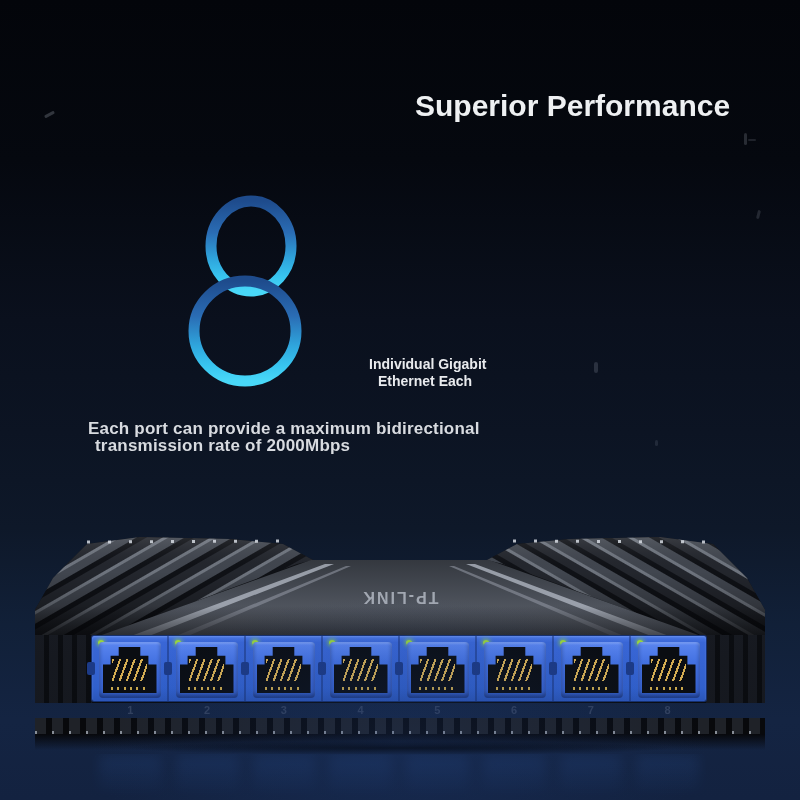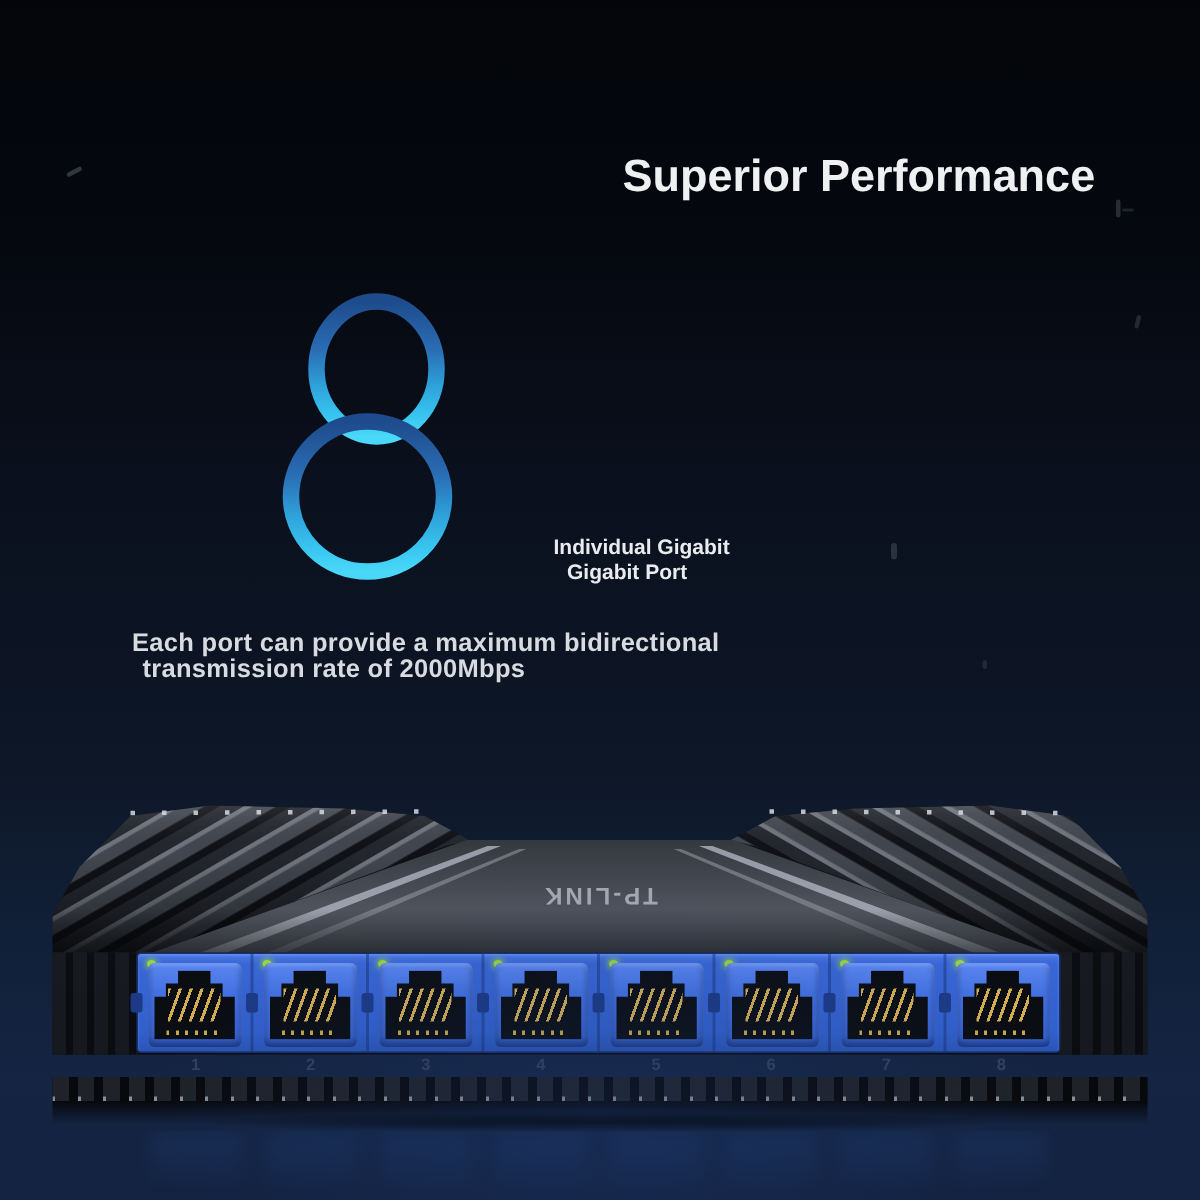--- a/index.html
+++ b/index.html
@@ -14,21 +14,21 @@
     pointer-events:none;
   }
   .speck{position:absolute;background:rgba(205,214,228,.32);border-radius:2px;pointer-events:none;}
 
   
   .title{
     position:absolute;left:56px;top:95px;font-size:60px;font-weight:700;
     color:#efefef;letter-spacing:-1px;line-height:1;white-space:nowrap;
   }
   .subtitle{
-    position:absolute;left:415px;top:103px;font-size:30px;font-weight:700;
+    position:absolute;left:415px;top:91px;font-size:30px;font-weight:700;
     color:#eef0f2;line-height:1;white-space:nowrap;letter-spacing:0;
   }
   .big8{position:absolute;left:185px;top:193px;width:130px;height:200px;}
   .caption{
     position:absolute;left:369px;top:356px;font-size:14px;font-weight:700;
     color:#e9ebee;line-height:17px;white-space:nowrap;
   }
   .caption .l2{padding-left:9px;}
   .desc{
     position:absolute;left:88px;top:420px;font-size:17px;font-weight:700;
@@ -125,21 +125,21 @@
         <stop offset="85%" stop-color="#38c6f0"></stop>
         <stop offset="100%" stop-color="#49d8f8"></stop>
       </linearGradient>
     </defs>
     <ellipse cx="66" cy="53" rx="40" ry="45" fill="none" stroke="url(#gr8)" stroke-width="11" stroke-linecap="round"></ellipse>
     <ellipse cx="60" cy="138" rx="51" ry="50" fill="none" stroke="url(#gr8)" stroke-width="11" stroke-linecap="round"></ellipse>
   </svg>
 
   <div class="caption">
     <div class="l1">Individual Gigabit</div>
-    <div class="l2">Gigabit Port</div>
+    <div class="l2">Ethernet Each</div>
   </div>
 
   <div class="desc">
     <div class="l1">Each port can provide a maximum bidirectional</div>
     <div class="l2">transmission rate of 2000Mbps</div>
   </div>
 
   <div class="switch">
 
     <svg class="switch-top" viewBox="0 0 730 108" preserveAspectRatio="none">

